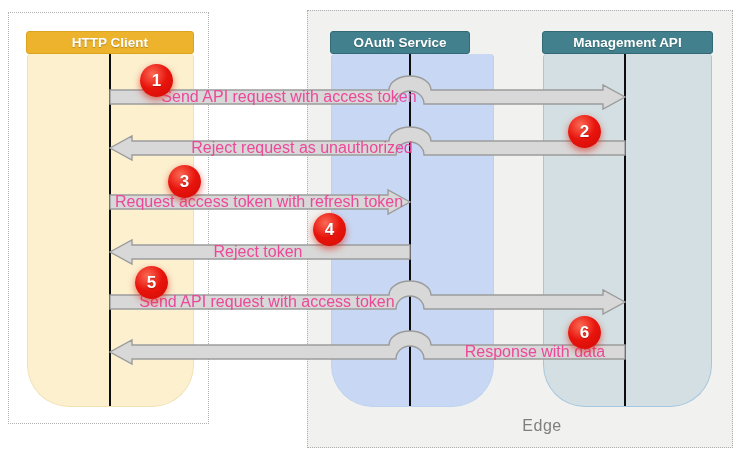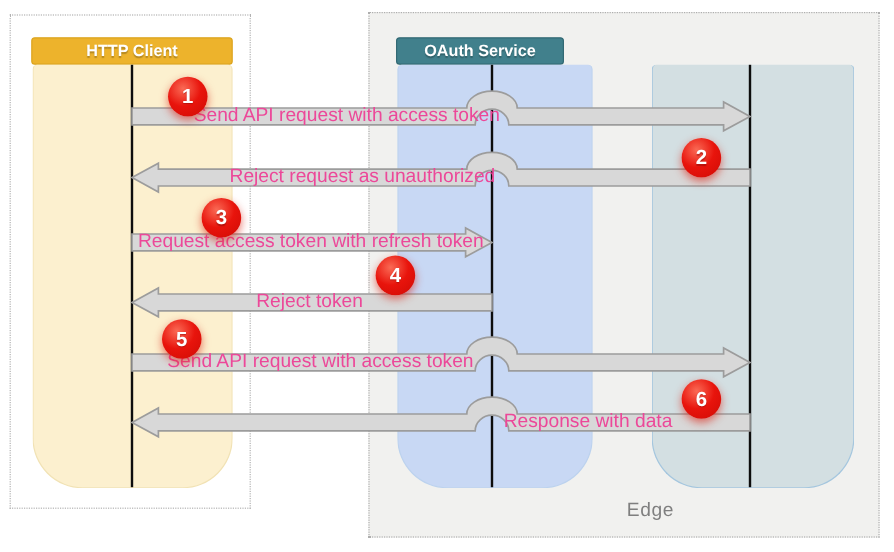--- a/index.html
+++ b/index.html
@@ -79,20 +79,23 @@
   <div class="region edge-region">
     <div class="edge-label">Edge</div>
   </div>
 
   <div class="actor-header header-client">
     <span>HTTP Client</span>
   </div>
   <div class="actor-header header-oauth">
     <span>OAuth Service</span>
   </div>
+  <div class="actor-header header-mgmt">
+    <span>Management API</span>
+  </div>
 
   <div class="lane lane-client"></div>
   <div class="lane lane-oauth"></div>
   <div class="lane lane-mgmt"></div>
 
   <div class="lifeline lifeline-client"></div>
   <div class="lifeline lifeline-oauth"></div>
   <div class="lifeline lifeline-mgmt"></div>
 
   <svg id="arrows" class="arrow-layer" width="745" height="460" viewBox="0 0 745 460">
@@ -102,21 +105,21 @@
       <path d="M 410 245 H 132 V 240 L 110 252 L 132 264 V 259 H 410 Z"></path>
       <path d="M 110 295 H 389 A 21 14 0 0 1 431 295 H 603 V 290 L 625 302 L 603 314 V 309 H 424 A 14 13 0 0 0 396 309 H 110 Z"></path>
       <path d="M 625 345 H 431 A 21 14 0 0 0 389 345 H 132 V 340 L 110 352 L 132 364 V 359 H 396 A 14 13 0 0 1 424 359 H 625 Z"></path>
     </svg>
 
   <div class="msg-label" style="left:289px;top:97px">Send API request with access token</div>
   <div class="msg-label" style="left:259px;top:202px">Request access token with refresh token</div>
   <div class="msg-label" style="left:302px;top:148px">Reject request as unauthorized</div>
   <div class="msg-label" style="left:258px;top:252px">Reject token</div>
   <div class="msg-label" style="left:267px;top:302px">Send API request with access token</div>
-  <div class="msg-label" style="left:490px;top:352px">Response with data</div>
+  <div class="msg-label" style="left:535px;top:352px">Response with data</div>
 
   <div class="badge" style="left:140px;top:64px">1</div>
   <div class="badge" style="left:568px;top:115px">2</div>
   <div class="badge" style="left:168px;top:165px">3</div>
   <div class="badge" style="left:313px;top:213px">4</div>
   <div class="badge" style="left:135px;top:266px">5</div>
   <div class="badge" style="left:568px;top:316px">6</div>
 
 </div>
 

